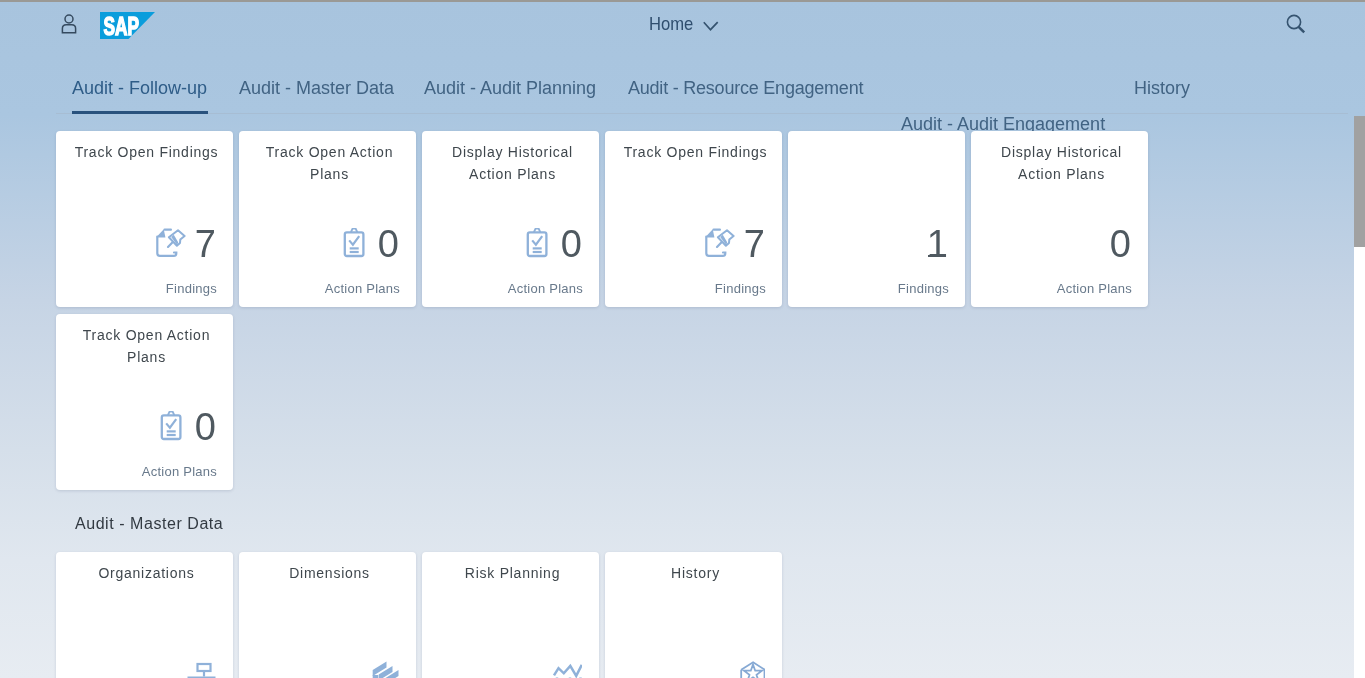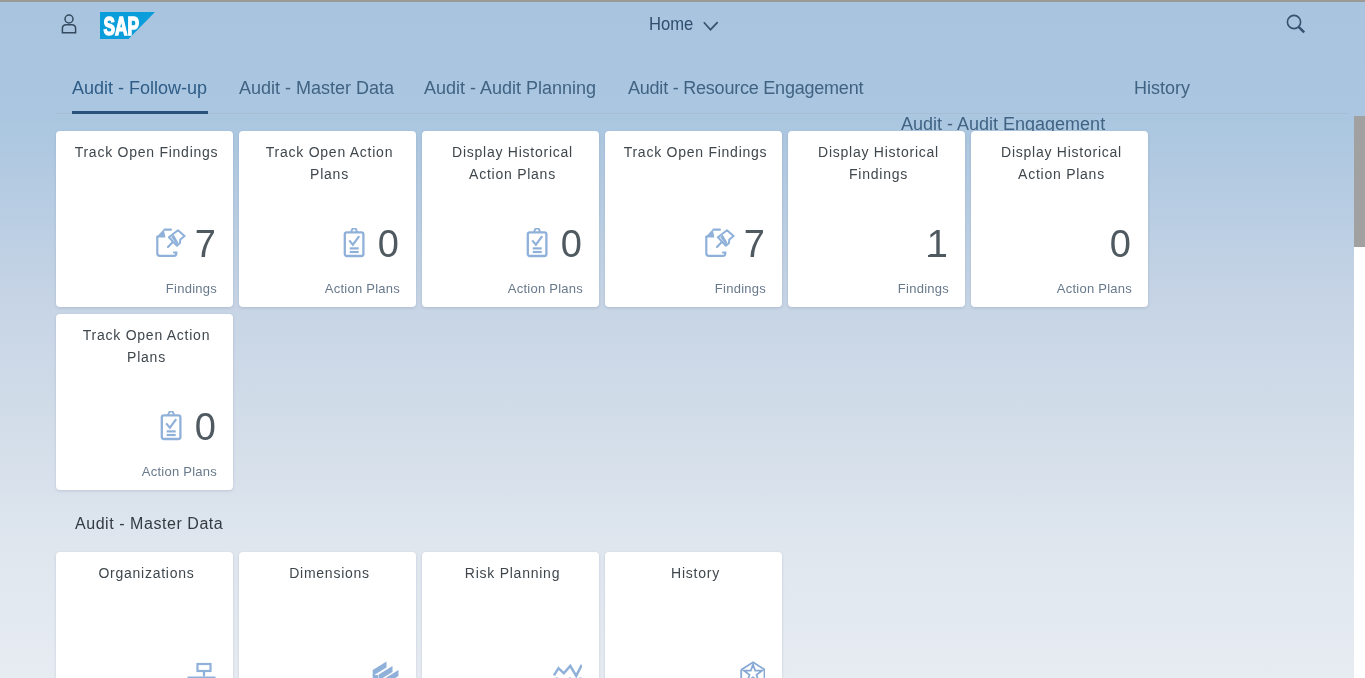--- a/index.html
+++ b/index.html
@@ -119,21 +119,20 @@
       <line x1="12" y1="19.9" x2="17.3" y2="14.5" stroke="#8fb1d9" stroke-width="2.2" stroke-linecap="round"></line>
       <path d="M12.9,10.3 L22,3.2 L28.6,9 L24.3,12.6 L24,16 L20.9,18.8 Z" fill="#ffffff" stroke="#8fb1d9" stroke-width="2" stroke-linejoin="round"></path>
       <polygon points="15.2,9.9 17.8,7.8 22.3,15.6 21.1,17.9" fill="#8fb1d9"></polygon>
     </svg>
     <span class="t-num">7</span>
   </div>
   <div class="t-foot">Findings</div>
 </div>
 
 <div class="tile" style="left:788px;top:131px;">
-  <div class="t-title">Display Historical Findings</div>
   <div class="t-kpi">
     <span class="t-num" style="position:relative;display:inline-block;">1<i style="position:absolute;left:1px;top:29.6px;width:18.5px;height:2.8px;background:#4f5960;"></i></span>
   </div>
   <div class="t-foot">Findings</div>
 </div>
 
 <div class="tile" style="left:971px;top:131px;">
   <div class="t-title">Display Historical Action Plans</div>
   <div class="t-kpi">
     <span class="t-num">0</span>

